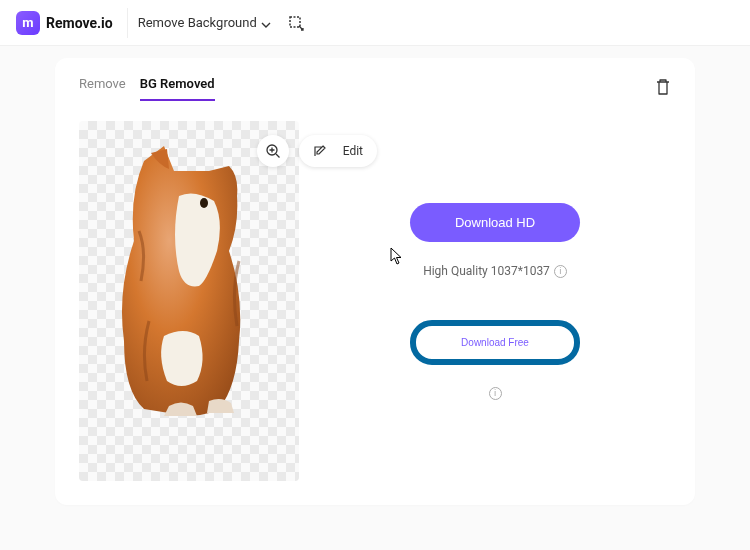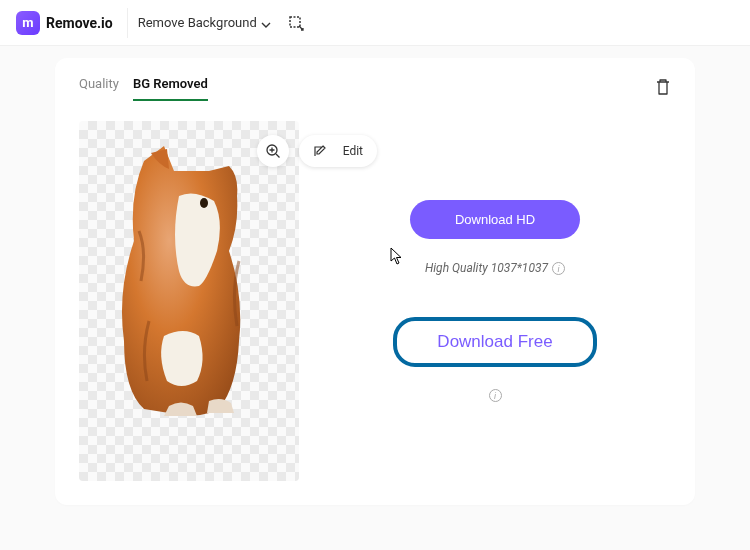--- a/index.html
+++ b/index.html
@@ -8,34 +8,34 @@
     .logo { display: flex; align-items: center; gap: 6px; font-weight: 700; font-size: 14px; color: #111; padding-right: 14px; border-right: 1px solid #eee; height: 30px; }
     .logo-box { width: 24px; height: 24px; background: linear-gradient(135deg, #8a5cff, #6b3bff); border-radius: 6px; display: flex; align-items: center; justify-content: center; color: #fff; font-weight: 700; font-size: 13px; }
     .tool-name { font-size: 13px; color: #333; display: flex; align-items: flex-end; gap: 4px; cursor: pointer; }
     .tool-name svg { width: 10px; height: 10px; }
     .crop-icon { width: 18px; height: 18px; display: flex; align-items: center; justify-content: center; cursor: pointer; margin-left: 6px; }
     .workspace { background: #fafafa; padding: 12px 0 0 0; height: calc(100% - 46px); }
     .panel { background: #fff; border-radius: 12px; margin: 0 auto; width: 640px; padding: 18px 24px 24px 24px; box-shadow: 0 1px 2px rgba(0,0,0,0.02); }
     .panel-top { display: flex; align-items: center; justify-content: space-between; }
     .tabs { display: flex; gap: 14px; }
     .tab { font-size: 13px; color: #888; padding-bottom: 8px; cursor: pointer; }
-    .tab.active { color: #111; font-weight: 600; border-bottom: 2px solid #15803d; }
+    .tab.active { color: #111; font-weight: 600; border-bottom: 2px solid #6d28d9; }
     .trash { cursor: pointer; }
     .content { display: flex; gap: 20px; margin-top: 20px; }
     .preview-area { position: relative; }
     .checker { width: 220px; height: 360px; background-image: linear-gradient(45deg, #e9e9e9 25%, transparent 25%, transparent 75%, #e9e9e9 75%, #e9e9e9), linear-gradient(45deg, #e9e9e9 25%, transparent 25%, transparent 75%, #e9e9e9 75%, #e9e9e9); background-size: 18px 18px; background-position: 0 0, 9px 9px; background-color: #fafafa; border-radius: 4px; position: relative; overflow: hidden; }
     .cat { position: absolute; top: 20px; left: 10px; width: 200px; height: 280px; }
     .cat svg { width: 100%; height: 100%; }
     .overlay-ctrls { position: absolute; top: 14px; right: -78px; display: flex; gap: 10px; align-items: center; }
     .zoom-btn { width: 32px; height: 32px; border-radius: 50%; background: #fff; box-shadow: 0 1px 4px rgba(0,0,0,0.12); display: flex; align-items: center; justify-content: center; cursor: pointer; }
     .edit-btn { height: 32px; padding: 0 14px; border-radius: 16px; background: #fff; box-shadow: 0 1px 4px rgba(0,0,0,0.12); display: flex; align-items: center; gap: 16px; cursor: pointer; font-size: 12px; color: #333; }
     .side-panel { flex: 1; display: flex; flex-direction: column; align-items: center; justify-content: center; gap: 22px; }
     .btn-primary { background: #7a5cff; color: #fff; border: none; border-radius: 22px; padding: 12px 40px; font-size: 13px; font-weight: 500; cursor: pointer; min-width: 170px; }
-    .btn-secondary { background: #fff; color: #7a5cff; border: 4px solid #0369a1; border-radius: 22px; padding: 11px 40px; font-size: 17px; font-weight: 500; cursor: pointer; min-width: 170px; }
-    .info-line { font-size: 12px; color: #666; display: flex; align-items: flex-end; gap: 4px; margin-bottom: 20px; font-style: italic; }
+    .btn-secondary { background: #fff; color: #7a5cff; border: 6px solid #0369a1; border-radius: 22px; padding: 11px 40px; font-size: 10px; font-weight: 500; cursor: pointer; min-width: 170px; }
+    .info-line { font-size: 12px; color: #666; display: flex; align-items: flex-end; gap: 4px; margin-bottom: 20px; }
     .info-line.last { margin-bottom: 0; }
     .info-icon { width: 13px; height: 13px; border: 1px solid #aaa; border-radius: 50%; display: inline-flex; align-items: center; justify-content: center; font-size: 9px; color: #aaa; }
     .cursor { position: absolute; top: 247px; left: 390px; pointer-events: none; }
   </style>
 </head>
 <body>
 
 <div class="header">
   <div class="logo">
     <div class="logo-box">
@@ -54,21 +54,21 @@
         <rect x="3" y="3" width="10" height="10" fill="none" stroke="#333" stroke-width="1.5" stroke-dasharray="2 1.5"></rect>
         <path d="M12 12 L16 16 M14 16 L16 16 L16 14" fill="none" stroke="#333" stroke-width="1.3"></path>
       </svg>
   </div>
 </div>
 
 <div class="workspace">
   <div class="panel">
     <div class="panel-top">
       <div class="tabs">
-        <div class="tab">Quality</div>
+        <div class="tab">Remove</div>
         <div class="tab active">BG Removed</div>
       </div>
       <div class="trash">
         <svg width="16" height="18" viewBox="0 0 16 18">
             <path d="M2 4 L14 4 M5 4 L5 2 L11 2 L11 4 M4 4 L4 16 L12 16 L12 4" fill="none" stroke="#333" stroke-width="1.3" stroke-linejoin="round"></path>
           </svg>
       </div>
     </div>
     <div class="content">
       <div class="preview-area">

